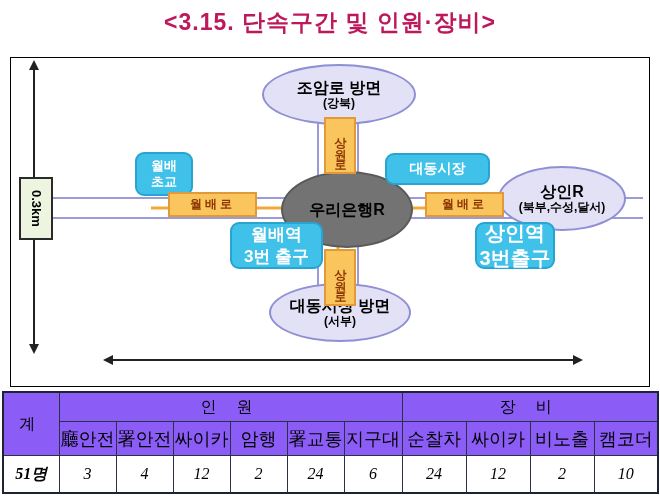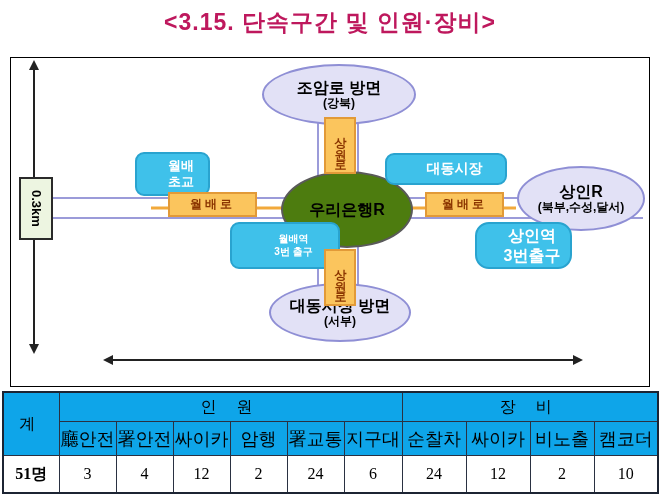--- a/index.html
+++ b/index.html
@@ -22,35 +22,34 @@
   .node{
     position:absolute;border-radius:50%;
     background:#E2E1F6;border:2px solid #8F8FD5;
     display:flex;flex-direction:column;align-items:center;justify-content:center;
     font-weight:bold;color:#000;text-align:center;line-height:1.12;
     font-size:16px;white-space:nowrap;
   }
   .node .sub{font-size:12px;}
   #node-top   {left:251px;top:6px;  width:150px;height:57px;}
   #node-left  {left:32px; top:122px;width:124px;height:55px;}
-  #node-center{left:270px;top:113px;width:128px;height:73px;background:#4d7c0f;border:2px solid #5a5a5a;}
-  #node-right {left:506px;top:108px;width:124px;height:61px;text-align:right;}
+  #node-center{left:270px;top:113px;width:128px;height:73px;background:#737373;border:2px solid #5a5a5a;}
+  #node-right {left:487px;top:108px;width:124px;height:61px;text-align:right;}
   #node-bottom{left:258px;top:225px;width:138px;height:55px;}
   
   .landmark{
     position:absolute;background:#3FC1EA;border:2px solid #29A3CF;border-radius:9px;
     color:#fff;font-weight:bold;text-align:center;
     display:flex;flex-direction:column;align-items:center;justify-content:center;
     line-height:1.25;
-    padding-left:17px;
   }
   #lm-school        {left:124px;top:94px; width:54px; height:40px;font-size:13px;}
   #lm-homeplus      {left:374px;top:95px; width:101px;height:28px;font-size:14px;}
-  #lm-wolbae-station{left:219px;top:164px;width:89px; height:43px;font-size:10px;}
-  #lm-sangin-station{left:464px;top:164px;width:76px; height:43px;font-size:16px;border-radius:14px;}
+  #lm-wolbae-station{left:219px;top:164px;width:89px; height:43px;font-size:17px;}
+  #lm-sangin-station{left:464px;top:164px;width:76px; height:43px;font-size:20px;}
   
   .roadlabel{
     position:absolute;background:#FBC55D;border:2px solid #E29A38;
     color:#8B3500;font-weight:bold;font-size:12px;
     display:flex;align-items:center;justify-content:center;
   }
   #rl-left  {left:157px;top:134px;width:85px;height:21px;letter-spacing:3px;}
   #rl-right {left:414px;top:134px;width:75px;height:21px;letter-spacing:3px;}
   #rl-top   {left:313px;top:59px; width:28px;height:53px;writing-mode:vertical-rl;text-orientation:upright;}
   #rl-bottom{left:313px;top:191px;width:28px;height:53px;writing-mode:vertical-rl;text-orientation:upright;}
@@ -64,24 +63,24 @@
   #dist-h{left:296px;top:289px;width:79px;height:26px;letter-spacing:1px;}
   
   #stats-table{
     position:absolute;left:2px;top:391px;width:656px;
     border-collapse:collapse;table-layout:fixed;
     font-family:"Liberation Serif","DejaVu Serif",serif;
     text-align:center;color:#000;
     border:2px solid #1c2433;
   }
   #stats-table th,#stats-table td{border:1px solid #2a3142;padding:0;}
-  #stats-table th{background:#0ea5e9;font-weight:normal;}
+  #stats-table th{background:#8b5cf6;font-weight:normal;}
   tr.row-group th{height:28px;font-size:16px;letter-spacing:8px;}
   tr.row-sub   th{height:33px;font-size:18px;}
-  tr.row-data  td{height:36px;font-size:16px;background:#fff;border-top:2px solid #1c2433;}
+  tr.row-data  td{height:36px;font-size:16px;background:#fff;border-top:2px solid #1c2433;font-style:italic;}
   th.total-h{font-weight:bold;font-size:17px;letter-spacing:0;}
   td.total-v{font-weight:bold;}
 </style>
 </head>
 <body>
 
 <div id="page-title">&lt;3.15. 단속구간 및 인원·장비&gt;</div>
 
 <div id="diagram">
 

